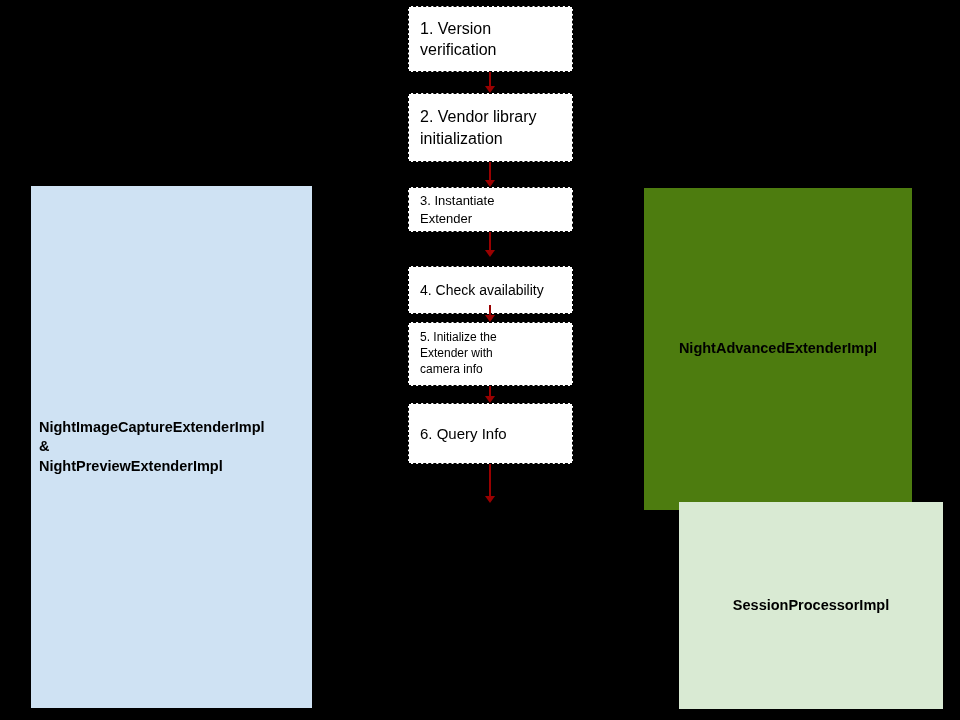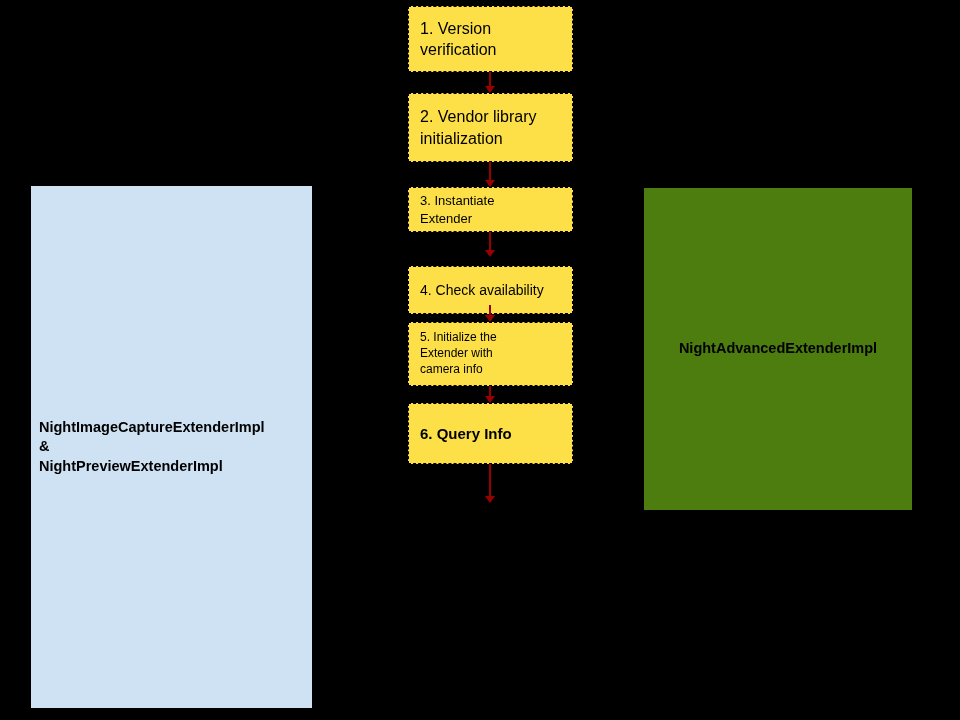--- a/index.html
+++ b/index.html
@@ -15,38 +15,38 @@
     font-family: "Liberation Sans", sans-serif;
     color: #000000;
     overflow: hidden;
   }
 
   
   .step {
     position: absolute;
     left: 408px;
     width: 165px;
-    background: #fde047;
+    background: #ffffff;
     border: 1px dashed #000000;
     box-sizing: border-box;
     display: flex;
     align-items: center;
   }
   .step-label {
     display: block;
     white-space: pre-line;
     line-height: 1.32;
     padding: 2px 6px 2px 11px;
   }
   #step1 { top: 6px;   height: 66px;  font-size: 16px;   }
   #step2 { top: 93px;  height: 69px;  font-size: 16px; align-items: center;   }
   #step3 { top: 187px; height: 45px;  font-size: 13px;   }
   #step4 { top: 266px; height: 48px;  font-size: 14px;   }
   #step5 { top: 322px; height: 64px;  font-size: 12px; }
-  #step6 { top: 403px; height: 61px;  font-size: 15px; font-weight: bold;   }
+  #step6 { top: 403px; height: 61px;  font-size: 15px;   }
   #step7 { top: 503px; height: 206px; font-size: 16px;   }
 
   
   .arrow {
     position: absolute;
     left: 484px;
     width: 12px;
     display: flex;
     flex-direction: column;
     align-items: center;
@@ -174,14 +174,17 @@
   </div>
   <div class="arrow" id="arrow6">
     <span class="arrow-shaft"></span>
     <span class="arrow-head"></span>
   </div>
 
 
   <div class="impl-node" id="rightNode1">
     <span class="impl-label">NightAdvancedExtenderImpl</span>
   </div>
+  <div class="impl-node" id="rightNode2">
+    <span class="impl-label">SessionProcessorImpl</span>
+  </div>
 
 </div>
 
 </body></html>

